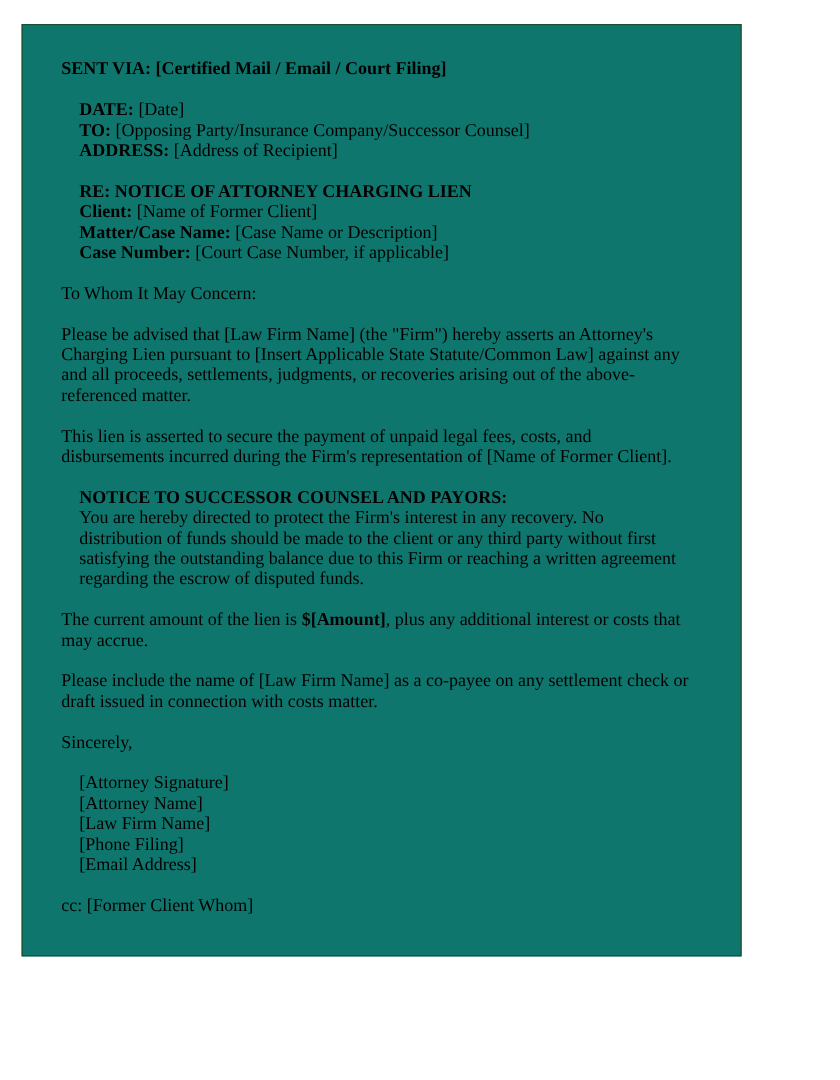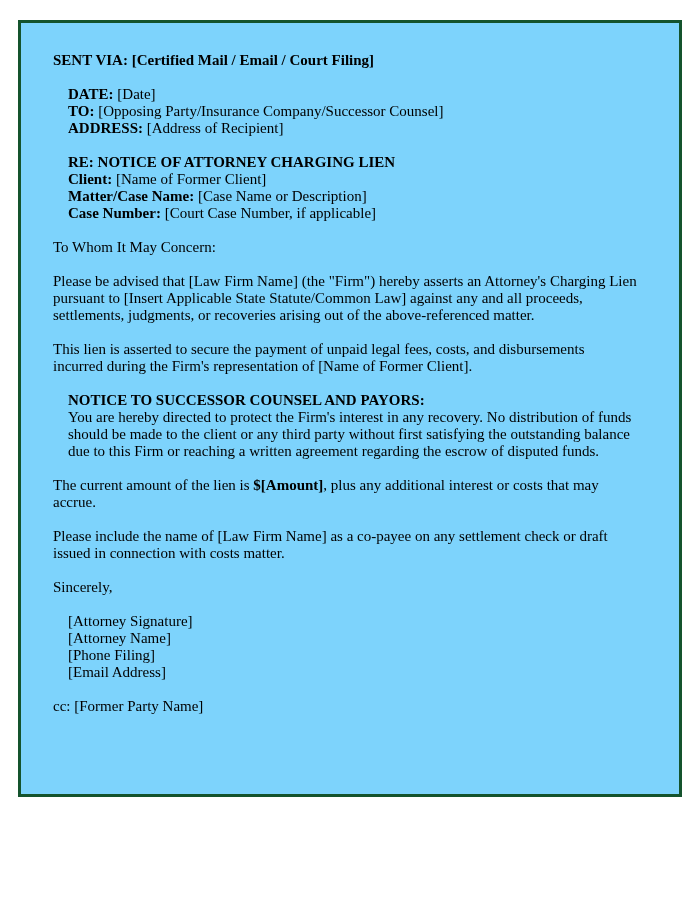--- a/index.html
+++ b/index.html
@@ -11,25 +11,25 @@
     width: 700px;
     height: 900px;
     position: relative;
     font-family: "Liberation Serif", "DejaVu Serif", serif;
     color: #000000;
   }
   .page {
     position: absolute;
     left: 18px;
     top: 20px;
-    width: 664px;
+    width: 600px;
     height: 777px;
-    border: 3px solid #14532d;
+    border: 1px solid #14532d;
     box-sizing: border-box;
-    background: #7dd3fc;
+    background: #0f766e;
   }
   .letter {
     padding: 29px 42px 0 32px;
     font-size: 15px;
     line-height: 17px;
   }
   .para {
     margin: 0 0 17px 0;
   }
   .group {
@@ -79,20 +79,21 @@
 
     <p class="para"><span>The current amount of the lien is </span><span class="b">$[Amount]</span><span>, plus any additional interest or costs that may accrue.</span></p>
 
     <p class="para">Please include the name of [Law Firm Name] as a co-payee on any settlement check or draft issued in connection with costs matter.</p>
 
     <p class="para">Sincerely,</p>
 
     <div class="group">
       <div class="line">[Attorney Signature]</div>
       <div class="line">[Attorney Name]</div>
+      <div class="line">[Law Firm Name]</div>
       <div class="line">[Phone Filing]</div>
       <div class="line">[Email Address]</div>
     </div>
 
-    <p class="para last">cc: [Former Party Name]</p>
+    <p class="para last">cc: [Former Client Whom]</p>
 
   </div>
 </div>
 
 </body></html>

